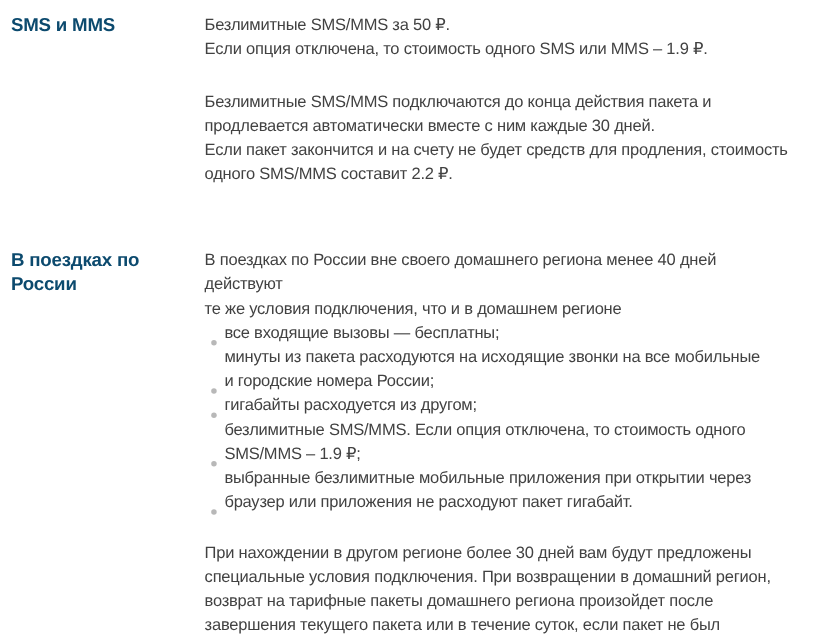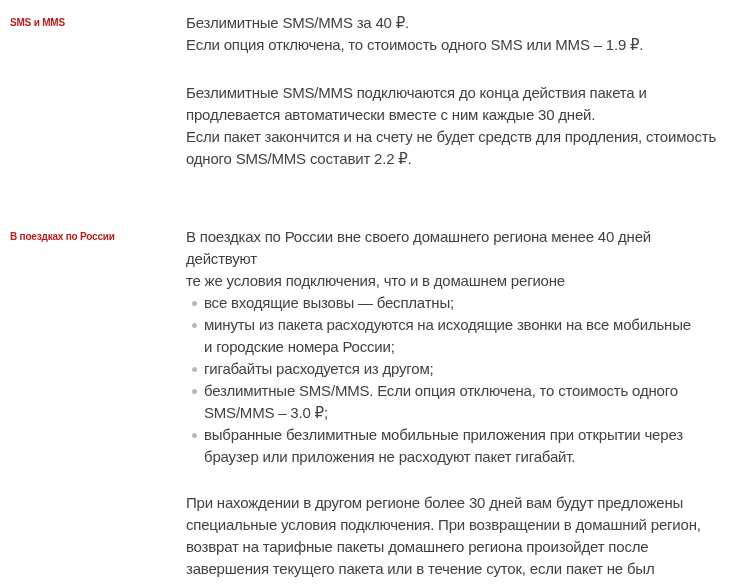--- a/index.html
+++ b/index.html
@@ -20,23 +20,23 @@
   }
   .row {
     display: grid;
     grid-template-columns: 176px 1fr;
     align-items: start;
   }
   .row + .row {
     margin-top: 56px;
   }
   .row-label {
-    font-size: 10px;
+    font-size: 17px;
     font-weight: 700;
-    color: #b91c1c;
+    color: #0c4a6e;
     line-height: 22px;
     letter-spacing: -0.2px;
     padding-top: 0;
   }
   .row-content {
     font-size: 15px;
     line-height: 22px;
     letter-spacing: -0.2px;
     max-width: 545px;
   }
@@ -47,21 +47,21 @@
   .row-content p + p {
     margin-top: 26px;
   }
   ul.bullet-list {
     list-style: none;
     margin: 0;
     padding: 0;
   }
   ul.bullet-list li {
     display: flex;
-    align-items: flex-start;
+    align-items: flex-end;
   }
   .bullet-dot {
     flex: none;
     width: 5px;
     height: 5px;
     border-radius: 50%;
     background: #b8b8b8;
     margin: 9px 7px 0 6px;
   }
   .bullet-text {
@@ -72,21 +72,21 @@
   }
 </style>
 </head>
 <body>
 
 <div class="sheet">
 
   <section class="row">
     <div class="row-label">SMS и MMS</div>
     <div class="row-content">
-      <p>Безлимитные SMS/MMS за 40 ₽.
+      <p>Безлимитные SMS/MMS за 50 ₽.
 Если опция отключена, то стоимость одного SMS или MMS – 1.9 ₽.</p>
       <p>Безлимитные SMS/MMS подключаются до конца действия пакета и
 продлевается автоматически вместе с ним каждые 30 дней.
 Если пакет закончится и на счету не будет средств для продления, стоимость
 одного SMS/MMS составит 2.2 ₽.</p>
     </div>
   </section>
 
   <section class="row">
     <div class="row-label">В поездках по России</div>
@@ -103,21 +103,21 @@
           <span class="bullet-text">минуты из пакета расходуются на исходящие звонки на все мобильные
 и городские номера России;</span>
         </li>
         <li>
           <span class="bullet-dot"></span>
           <span class="bullet-text">гигабайты расходуется из другом;</span>
         </li>
         <li>
           <span class="bullet-dot"></span>
           <span class="bullet-text">безлимитные SMS/MMS. Если опция отключена, то стоимость одного
-SMS/MMS – 3.0 ₽;</span>
+SMS/MMS – 1.9 ₽;</span>
         </li>
         <li>
           <span class="bullet-dot"></span>
           <span class="bullet-text">выбранные безлимитные мобильные приложения при открытии через
 браузер или приложения не расходуют пакет гигабайт.</span>
         </li>
       </ul>
       <p class="outro">При нахождении в другом регионе более 30 дней вам будут предложены
 специальные условия подключения. При возвращении в домашний регион,
 возврат на тарифные пакеты домашнего региона произойдет после

